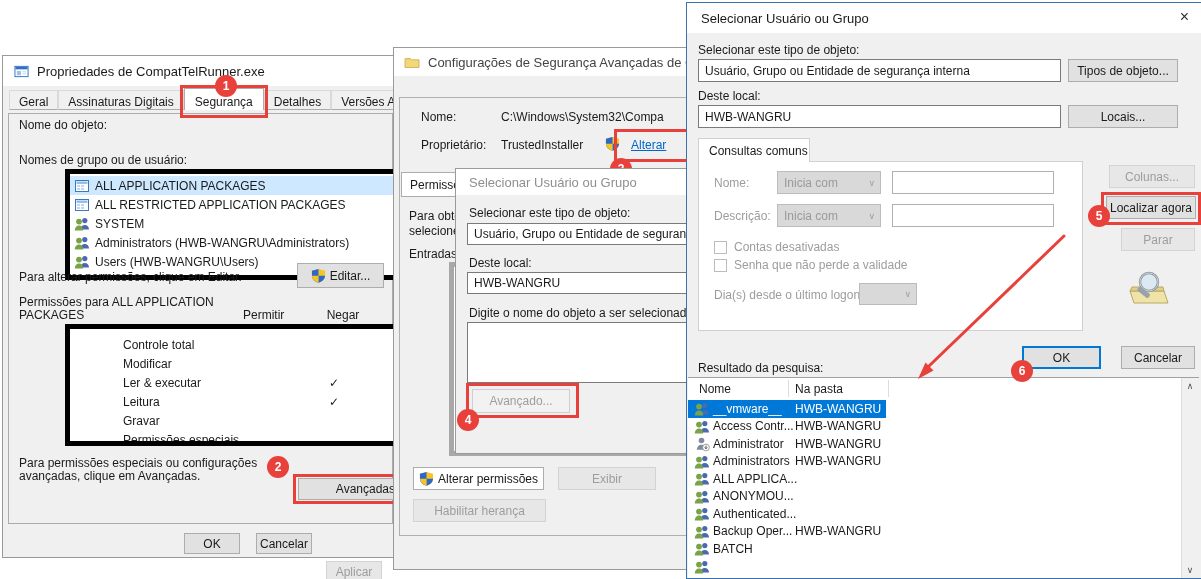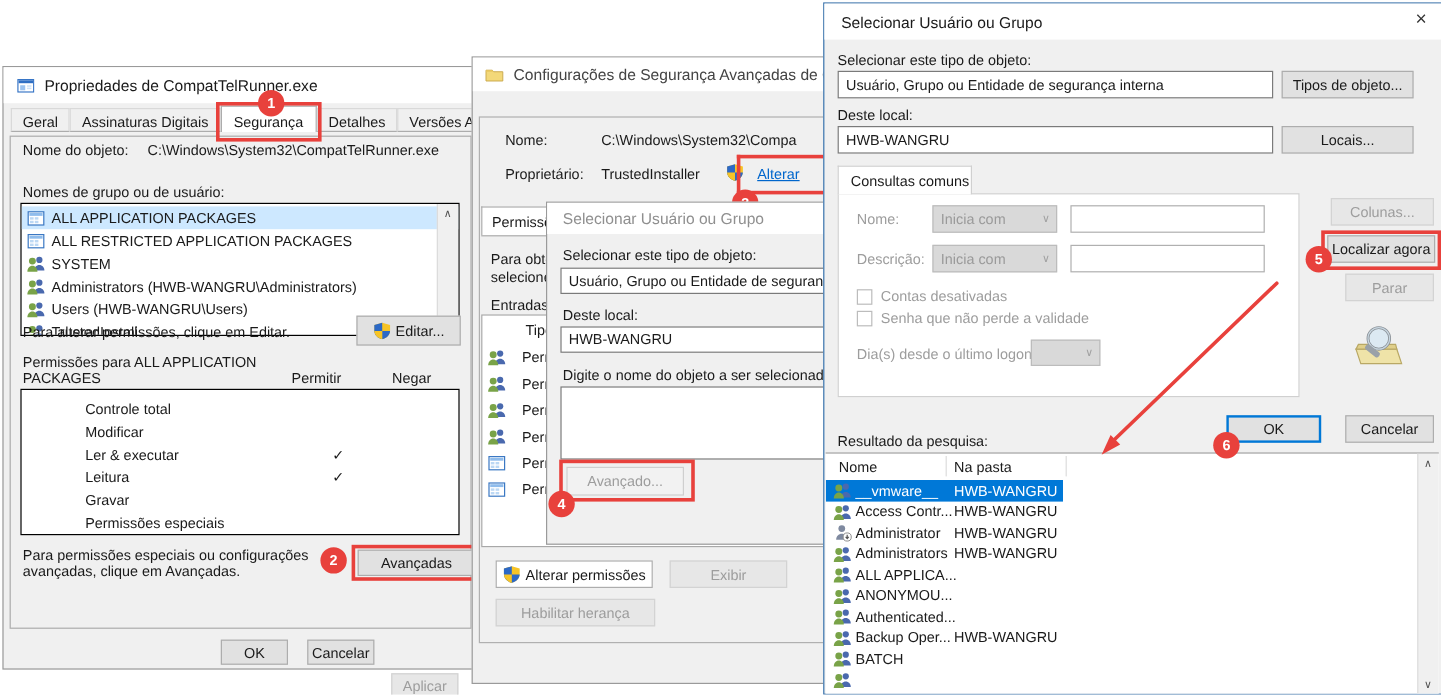--- a/index.html
+++ b/index.html
@@ -8,21 +8,21 @@
   .r{position:absolute;}
   .dlg{position:absolute;background:#f0f0f0;border:1px solid #9a9a9a;}
   .tbar{position:absolute;left:0;right:0;top:0;background:#fff;display:flex;align-items:center;overflow:hidden;}
   .ttl{font-size:13px;white-space:nowrap;}
   .lbl{position:absolute;white-space:nowrap;}
   .gray{color:#9d9d9d;}
   .btn{position:absolute;background:#e1e1e1;border:1px solid #adadad;display:flex;align-items:center;justify-content:center;white-space:nowrap;gap:4px;box-sizing:border-box;}
   .btn.dis{background:#e7e7e7;border-color:#d3d3d3;color:#9d9d9d;}
   .btn.def{border:2px solid #0078d7;}
   .field{position:absolute;background:#fff;border:1px solid #7a7a7a;display:flex;align-items:center;padding:0 6px;box-sizing:border-box;white-space:nowrap;overflow:hidden;}
-  .listbox{position:absolute;background:#fff;border:1px solid #000000;overflow:hidden;box-sizing:border-box;}
+  .listbox{position:absolute;background:#fff;border:5px solid #000000;overflow:hidden;box-sizing:border-box;margin-left:48px;}
   .lrow{height:19px;display:flex;align-items:center;gap:5px;padding-left:4px;white-space:nowrap;}
   .lrow.sel{background:#cde8ff;}
   .ic{width:16px;height:16px;flex:0 0 16px;}
   .ic14{width:15px;height:15px;flex:0 0 15px;}
   .sbar{position:absolute;top:0;bottom:0;right:0;width:17px;background:#f0f0f0;border-left:1px solid #dcdcdc;}
   .sarr{position:absolute;left:0;width:16px;height:16px;display:flex;align-items:center;justify-content:center;font-size:9px;color:#505050;}
   .tab{position:relative;background:#f0f0f0;border:1px solid #d9d9d9;border-bottom:1px solid #acacac;padding:4px 9px;display:inline-block;white-space:nowrap;}
   .tab.active{background:#fff;border:1px solid #acacac;border-bottom:none;padding:6px 10px 5px 10px;margin-top:-2px;position:relative;z-index:2;}
   .tabpage{position:absolute;border:1px solid #acacac;background:#f0f0f0;box-sizing:border-box;}
   .ddl{position:absolute;background:#d9d9d9;border:1px solid #bcbcbc;color:#9a9a9a;display:flex;align-items:center;padding:0 6px;box-sizing:border-box;}
@@ -113,21 +113,20 @@
         <span>Segurança</span>
         <div class="anno-box" style="left:-5px;top:-4px;right:-5px;bottom:-8px;"></div>
       </div>
       <div class="tab">Detalhes</div>
       <div class="tab">Versões Anteriores</div>
     </div>
 
     <div class="tabpage" style="left:5px;top:57px;width:385px;height:411px;"></div>
 
     <span class="lbl" style="left:16px;top:62px;">Nome do objeto:</span>
-    <span class="lbl" style="left:120px;top:62px;">C:\Windows\System32\CompatTelRunner.exe</span>
 
     <span class="lbl" style="left:16px;top:97px;">Nomes de grupo ou de usuário:</span>
 
     <div class="listbox" style="left:14px;top:113px;width:366px;height:111px;">
       <div style="padding-top:2px;">
         <div class="lrow sel">
           <svg class="ic">
               <use href="#i-app"></use>
             </svg>
           <span>ALL APPLICATION PACKAGES</span>
@@ -207,21 +206,21 @@
         <div class="prow">
           <span class="pname">Permissões especiais</span>
           <span class="pallow"></span>
         </div>
       </div>
     </div>
 
     <span class="lbl" style="left:16px;top:400px;">Para permissões especiais ou configurações</span>
     <span class="lbl" style="left:16px;top:413px;">avançadas, clique em Avançadas.</span>
     <div class="anno-num" style="left:264px;top:400px;">2</div>
-    <div class="btn" style="left:295px;top:402px;width:98px;height:22px;">
+    <div class="btn" style="left:295px;top:422px;width:98px;height:22px;justify-content:flex-end;">
       <span>Avançadas</span>
       <div class="anno-box" style="left:-6px;top:-5px;right:-9px;bottom:-5px;"></div>
     </div>
 
     <div class="btn" style="left:181px;top:477px;width:56px;height:21px;">
       <span>OK</span>
     </div>
     <div class="btn" style="left:253px;top:477px;width:56px;height:21px;">
       <span>Cancelar</span>
     </div>

